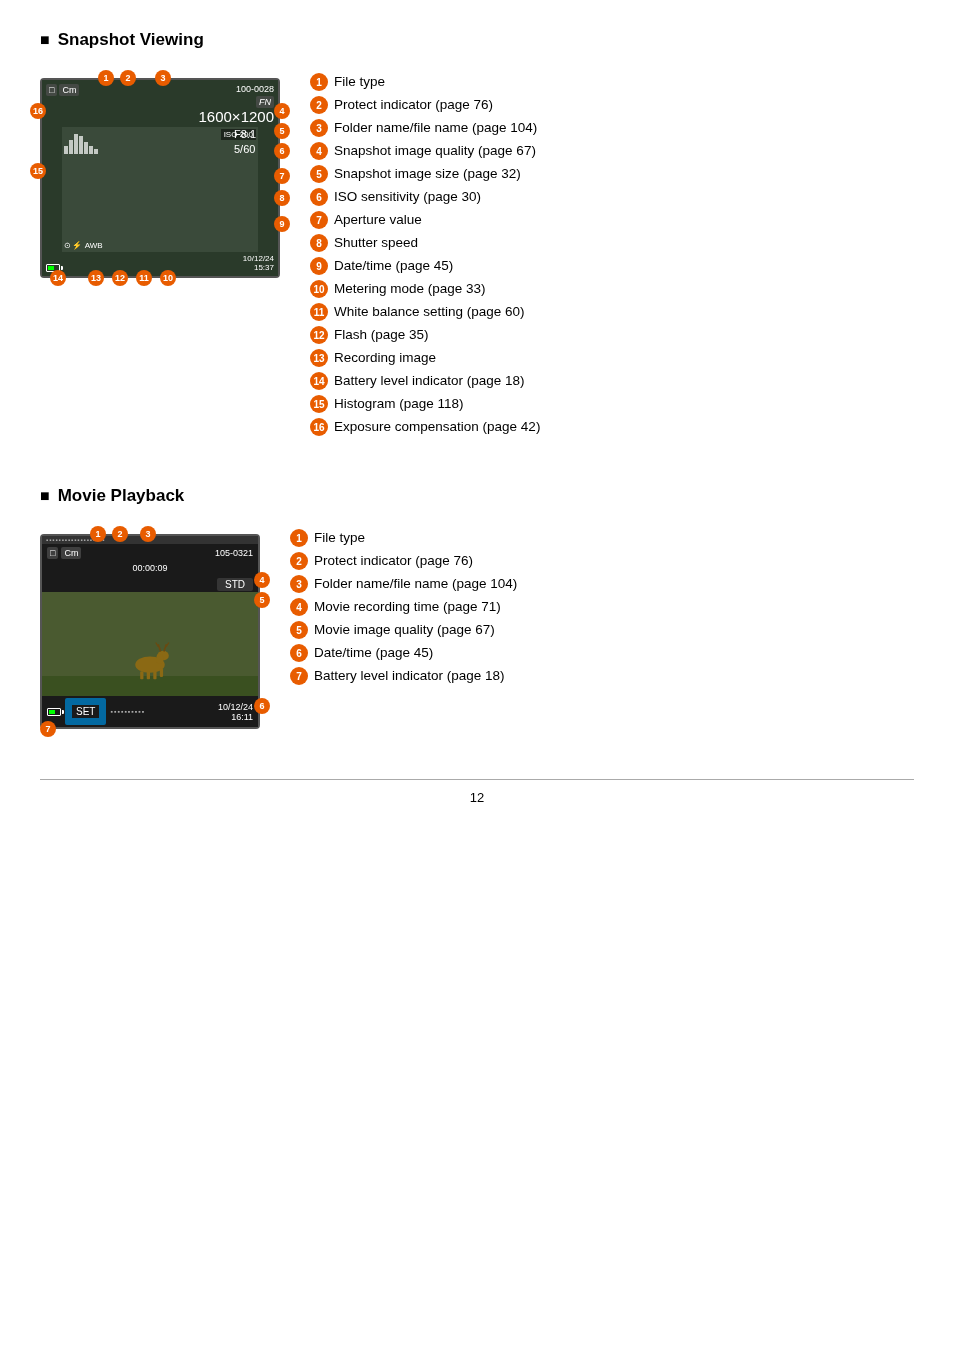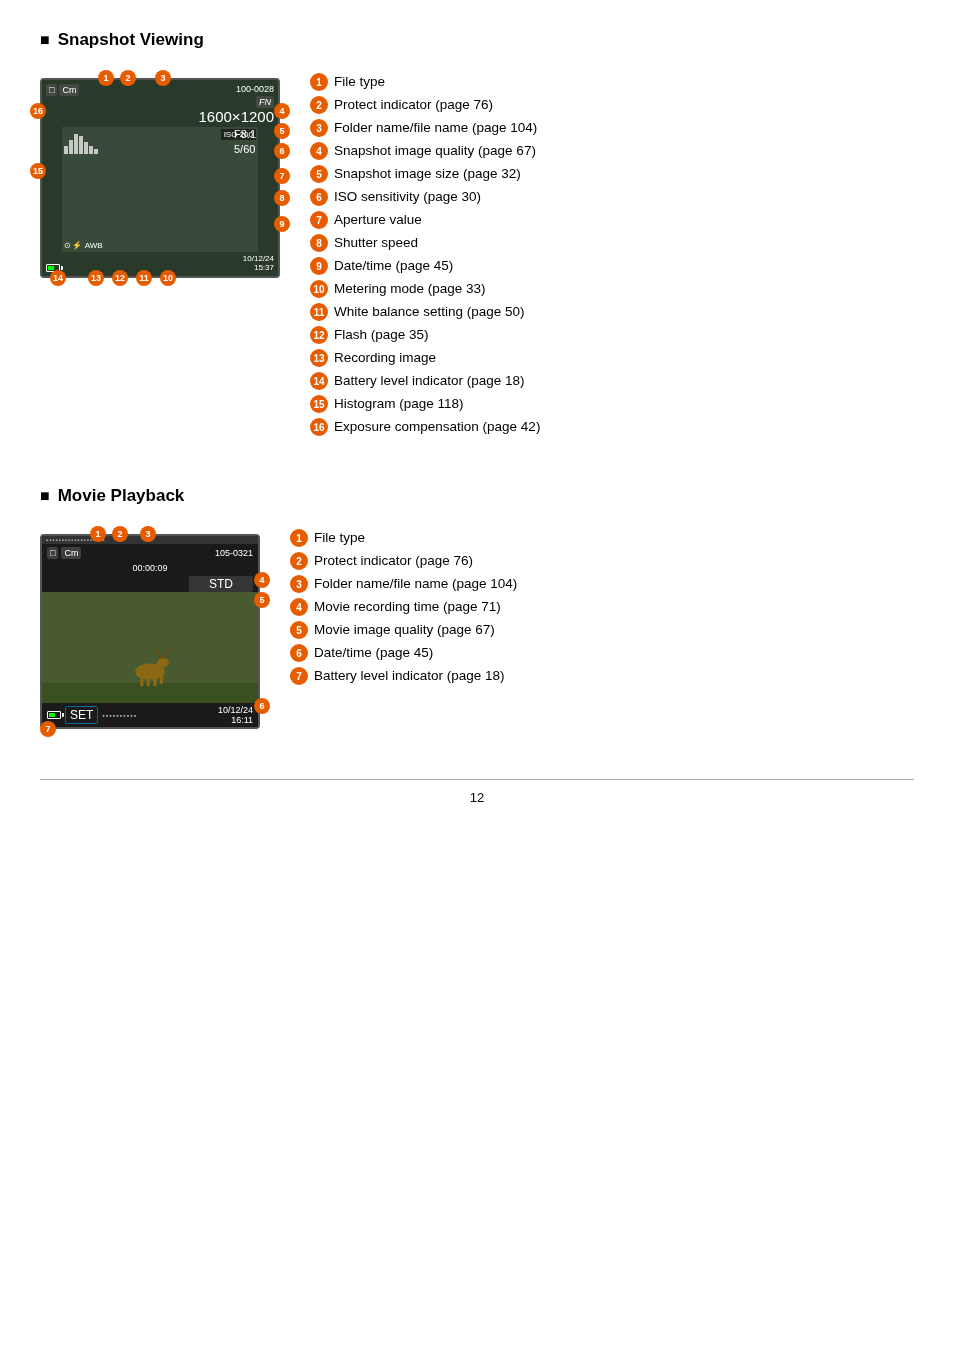--- a/index.html
+++ b/index.html
@@ -259,30 +259,30 @@
       justify-content: space-between;
       align-items: center;
       padding: 2px 5px;
       background: #1a1a1a;
       font-size: 9px;
       color: #fff;
     }
 
     .std-badge {
       background: rgba(60,60,60,0.8);
-      padding: 1px 20px;
-      font-size: 12px;
+      padding: 1px 8px;
+      font-size: 10px;
       color: #fff;
       border-radius: 2px;
     }
 
     .set-badge {
-      border: 1px solid #0369a1;
+      border: 7px solid #0369a1;
       padding: 1px 4px;
-      font-size: 12px;
+      font-size: 10px;
       color: #fff;
       border-radius: 2px;
     }
 
     .screen-wrapper {
       position: relative;
     }
   </style>
 </head>
 <body>
@@ -418,21 +418,21 @@
     <li>
       <span class="callout">9</span>
       <span>Date/time (page 45)</span>
     </li>
     <li>
       <span class="callout">10</span>
       <span>Metering mode (page 33)</span>
     </li>
     <li>
       <span class="callout">11</span>
-      <span>White balance setting (page 50)</span>
+      <span>White balance setting (page 60)</span>
     </li>
     <li>
       <span class="callout">12</span>
       <span>Flash (page 35)</span>
     </li>
     <li>
       <span class="callout">13</span>
       <span>Recording image</span>
     </li>
     <li>

